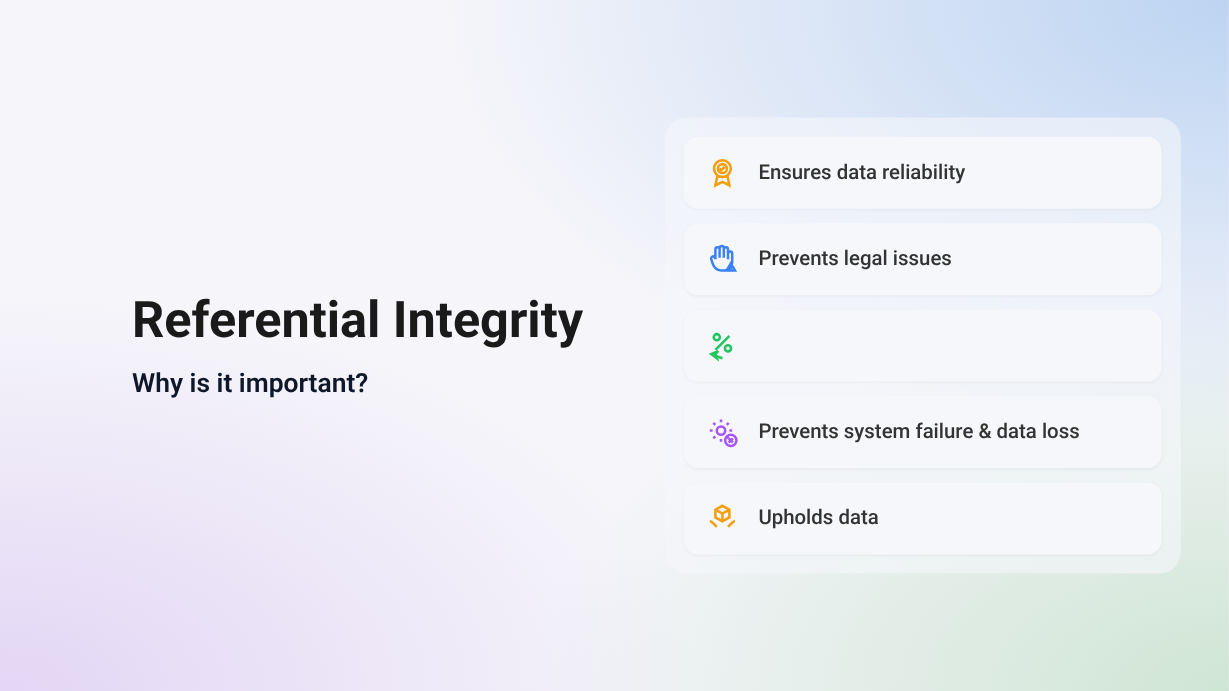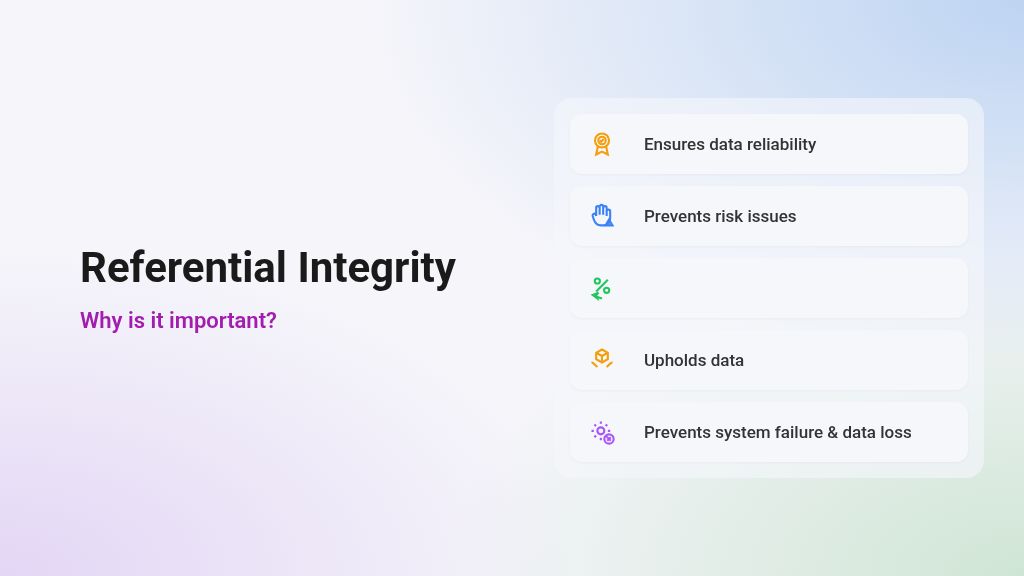--- a/index.html
+++ b/index.html
@@ -14,48 +14,49 @@
       radial-gradient(ellipse at bottom right, #cfe5d4 0%, transparent 40%),
       #f5f5fa;
     display: flex;
     align-items: center;
     padding: 0 40px 0 80px;
     overflow: hidden;
   }
   .left {
     flex: 1;
     padding-right: 20px;
+    margin-left: 30px;
   }
   .title {
     font-size: 42px;
     font-weight: 700;
     color: #1a1a1a;
     margin-bottom: 16px;
   }
   .subtitle {
     font-size: 22px;
     font-weight: 600;
-    color: #a21caf;
+    color: #0f172a;
   }
   .right {
     width: 430px;
     background: rgba(245, 247, 252, 0.6);
     border-radius: 18px;
     padding: 16px;
     display: flex;
     flex-direction: column;
     gap: 12px;
   }
   .card {
     background: #f6f7fb;
     border-radius: 12px;
     padding: 16px 18px;
     display: flex;
     align-items: center;
-    gap: 28px;
+    gap: 16px;
     box-shadow: 0 1px 3px rgba(0,0,0,0.04);
   }
   .icon {
     width: 28px;
     height: 28px;
     flex-shrink: 0;
     display: flex;
     align-items: center;
     justify-content: center;
   }
@@ -91,51 +92,51 @@
 
   <div class="card">
     <span class="icon">
       <svg viewBox="0 0 24 24" fill="none" stroke="#3b82f6" stroke-width="1.8">
         <path d="M7 12 V5 a1.5 1.5 0 0 1 3 0 V11 M10 11 V4 a1.5 1.5 0 0 1 3 0 V11 M13 11 V5 a1.5 1.5 0 0 1 3 0 V12 M16 12 V8 a1.5 1.5 0 0 1 3 0 V14 c0 3 -2 6 -6 6 h-2 c-3 0 -5 -2 -6 -5 l-1 -3 a1.5 1.5 0 0 1 2.5 -1.5 L7 12"></path>
         <path d="M18 15 l3 5 h-6 z" fill="none"></path>
         <line x1="18" y1="16.8" x2="18" y2="18.2"></line>
         <circle cx="18" cy="19.2" r="0.4" fill="#3b82f6"></circle>
       </svg>
     </span>
-    <span class="card-label">Prevents risk issues</span>
+    <span class="card-label">Prevents legal issues</span>
   </div>
 
   <div class="card">
     <span class="icon">
       <svg viewBox="0 0 24 24" fill="none" stroke="#22c55e" stroke-width="1.8">
         <circle cx="8" cy="6" r="2.2"></circle>
         <circle cx="16" cy="14" r="2.2"></circle>
         <line x1="7" y1="15" x2="17" y2="5"></line>
         <path d="M4 18 l4 3 l-1 -3 l2 -2 z" fill="none"></path>
         <path d="M6 19 L12 21"></path>
       </svg>
     </span>
   </div>
 
   <div class="card">
     <span class="icon">
-      <svg viewBox="0 0 24 24" fill="none" stroke="#f59e0b" stroke-width="1.8">
-        <path d="M12 3 l5 2.8 v5.5 l-5 2.8 l-5 -2.8 V5.8 Z"></path>
-        <path d="M7 5.8 L12 8.6 L17 5.8 M12 8.6 V14"></path>
-        <path d="M3 14 c1 0 2 1 3 2 l2 2 M21 14 c-1 0 -2 1 -3 2 l-2 2"></path>
-      </svg>
-    </span>
-    <span class="card-label">Upholds data</span>
-  </div>
-
-  <div class="card">
-    <span class="icon">
       <svg viewBox="0 0 24 24" fill="none" stroke="#a855f7" stroke-width="1.8">
         <circle cx="11" cy="11" r="3"></circle>
         <path d="M11 3 v2 M11 17 v2 M3 11 h2 M17 11 h2 M5.5 5.5 l1.4 1.4 M15.1 15.1 l1.4 1.4 M5.5 16.5 l1.4 -1.4 M15.1 6.9 l1.4 -1.4"></path>
         <circle cx="18" cy="18" r="4"></circle>
         <path d="M16.5 16.5 l3 3 M19.5 16.5 l-3 3"></path>
       </svg>
     </span>
     <span class="card-label">Prevents system failure &amp; data loss</span>
   </div>
 
+  <div class="card">
+    <span class="icon">
+      <svg viewBox="0 0 24 24" fill="none" stroke="#f59e0b" stroke-width="1.8">
+        <path d="M12 3 l5 2.8 v5.5 l-5 2.8 l-5 -2.8 V5.8 Z"></path>
+        <path d="M7 5.8 L12 8.6 L17 5.8 M12 8.6 V14"></path>
+        <path d="M3 14 c1 0 2 1 3 2 l2 2 M21 14 c-1 0 -2 1 -3 2 l-2 2"></path>
+      </svg>
+    </span>
+    <span class="card-label">Upholds data</span>
+  </div>
+
 </div>
 
 </body></html>

